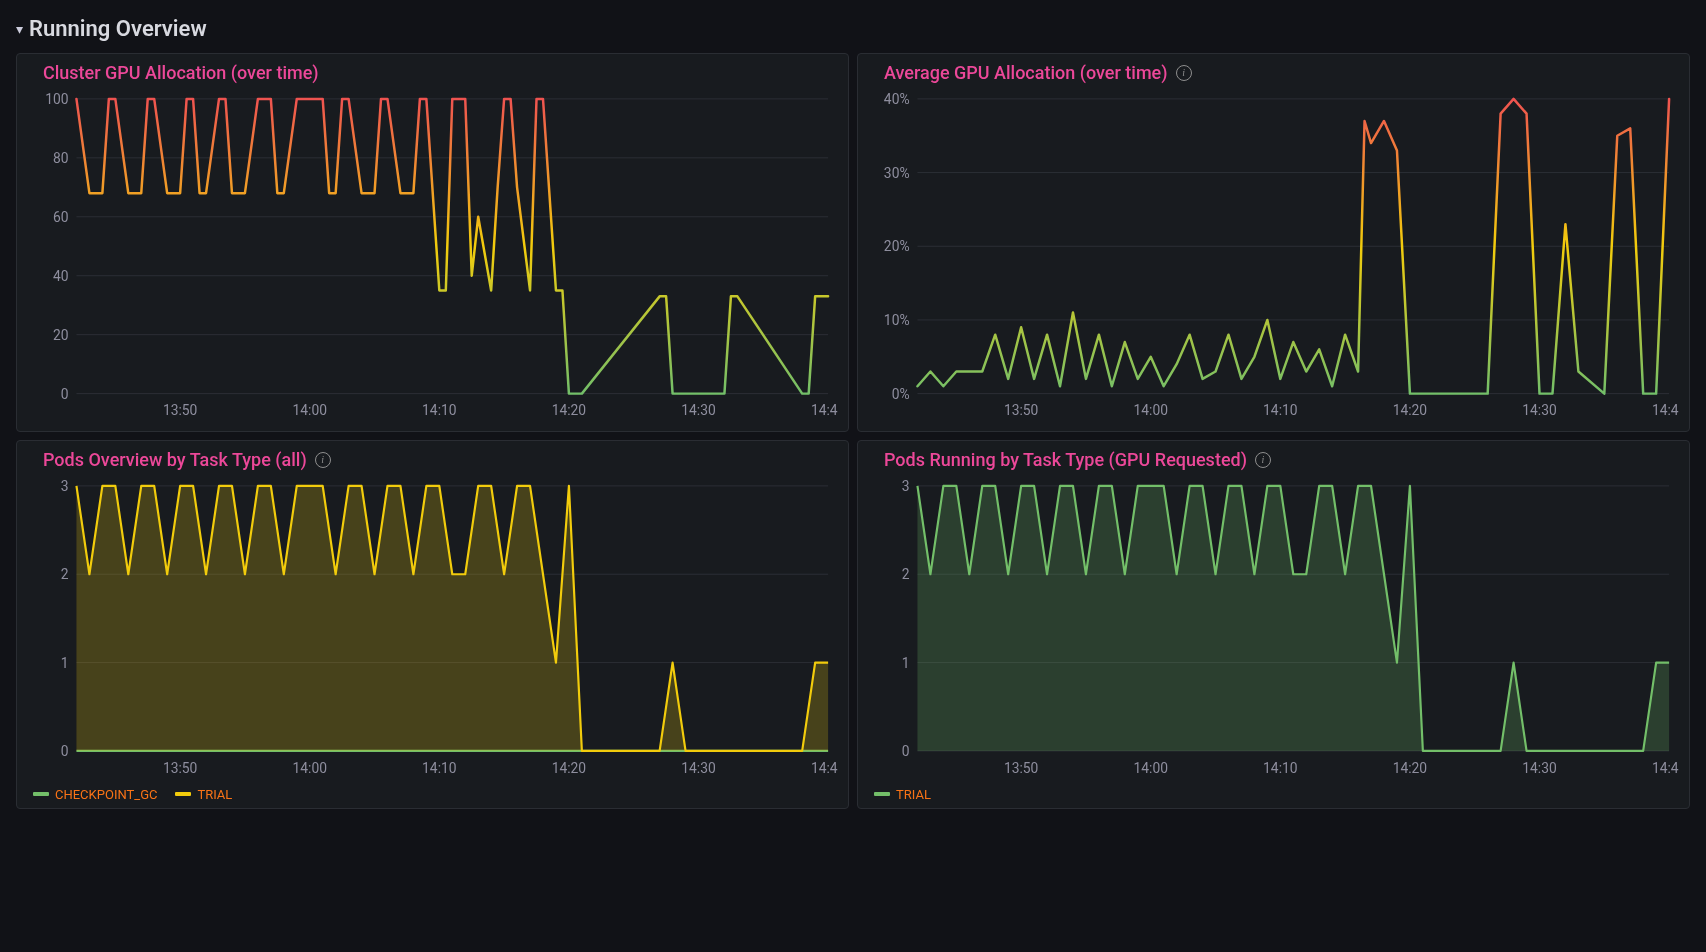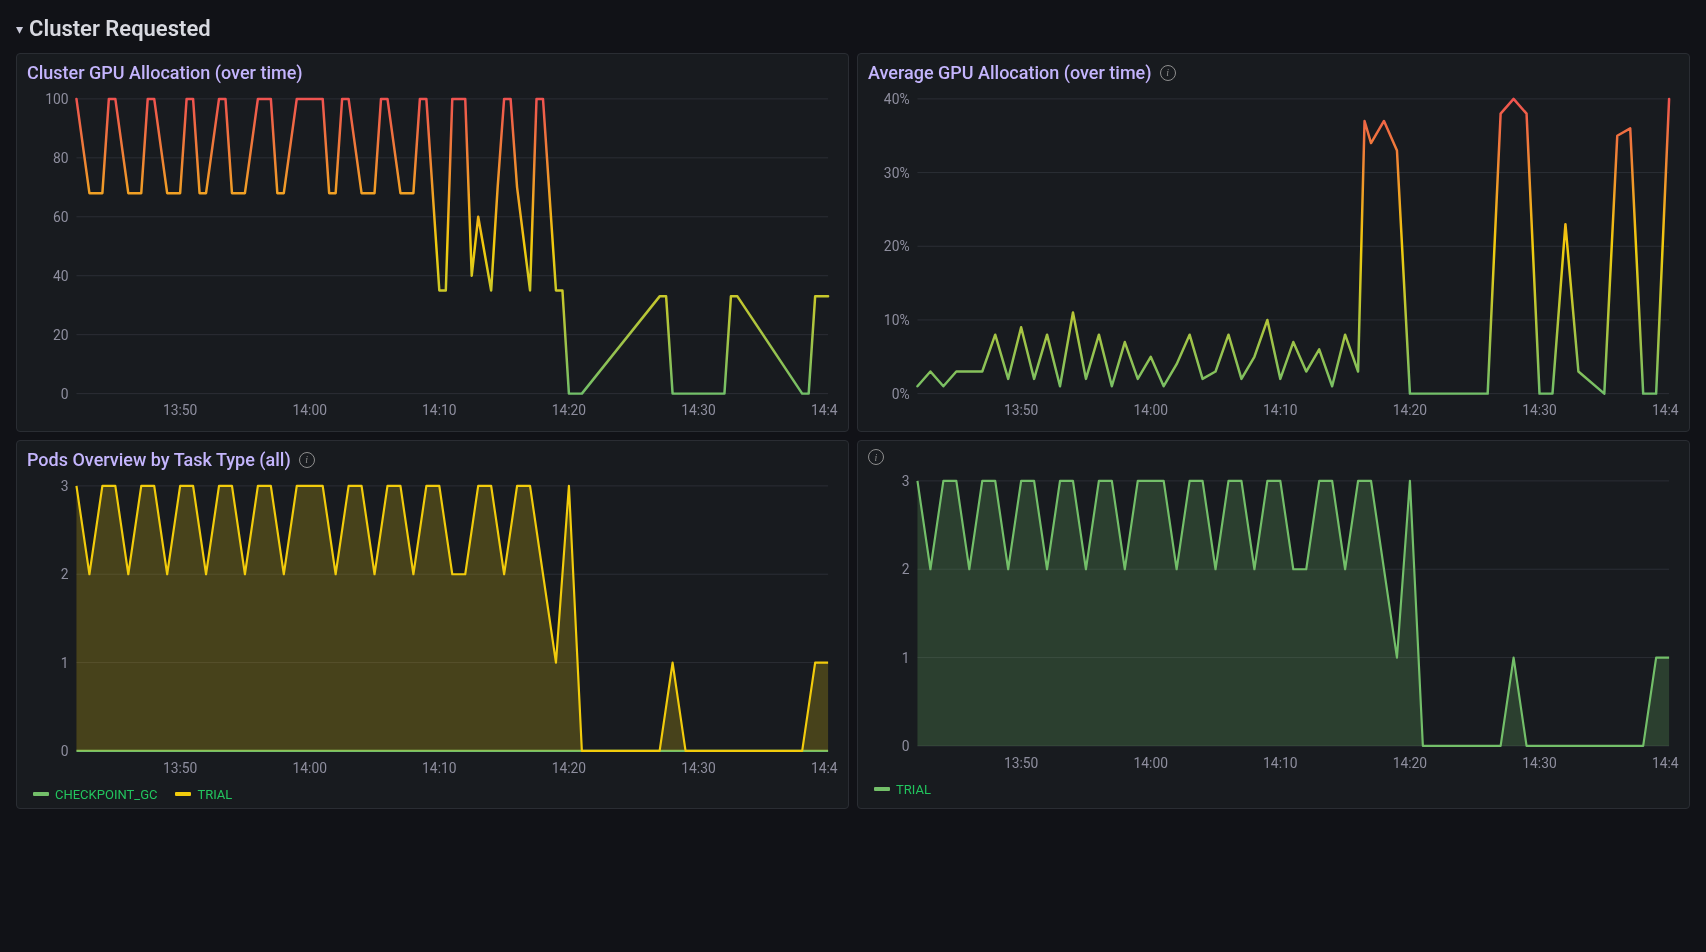--- a/index.html
+++ b/index.html
@@ -33,21 +33,22 @@
 }
 .panel-header {
   display: flex;
   align-items: center;
   gap: 8px;
   margin-bottom: 6px;
 }
 .panel-title {
   font-size: 18px;
   font-weight: 500;
-  color: #c4b5fd;
+  color: #ec4899;
+  margin-left: 16px;
 }
 .info-icon {
   width: 16px; height: 16px;
   border: 1.5px solid #8e8e8e;
   border-radius: 50%;
   display: flex;
   align-items: center;
   justify-content: center;
   font-size: 10px;
   color: #8e8e8e;
@@ -60,33 +61,33 @@
 .legend {
   display: flex;
   gap: 18px;
   padding: 4px 0 0 6px;
 }
 .legend-item {
   display: flex;
   align-items: center;
   gap: 6px;
   font-size: 13px;
-  color: #22c55e;
+  color: #f97316;
 }
 .legend-swatch {
   width: 16px; height: 4px;
   border-radius: 1px;
 }
 </style>
 </head>
 <body>
 
 <div class="section-header">
   <span class="chevron">▾</span>
-  <span class="section-title">Cluster Requested</span>
+  <span class="section-title">Running Overview</span>
 </div>
 
 <div class="grid">
 
   <div class="panel">
     <div class="panel-header">
       <span class="panel-title">Cluster GPU Allocation (over time)</span>
     </div>
     <div class="chart-wrap">
       <svg class="chart" id="chart-0" viewBox="0 0 820 340">
@@ -189,20 +190,21 @@
       </div>
       <div class="legend-item">
         <span class="legend-swatch" style="background:#f2cc0c"></span>
         <span>TRIAL</span>
       </div>
     </div>
   </div>
 
   <div class="panel">
     <div class="panel-header">
+      <span class="panel-title">Pods Running by Task Type (GPU Requested)</span>
       <span class="info-icon">i</span>
     </div>
     <div class="chart-wrap">
       <svg class="chart" id="chart-3" viewBox="0 0 820 310">
           <line x1="50" y1="278" x2="810" y2="278" class="grid-line"></line>
           <text x="42" y="283" text-anchor="end" class="axis" fill="#8e8e9e" font-size="14">0</text>
           <line x1="50" y1="188.66666666666669" x2="810" y2="188.66666666666669" class="grid-line"></line>
           <text x="42" y="193.66666666666669" text-anchor="end" class="axis" fill="#8e8e9e" font-size="14">1</text>
           <line x1="50" y1="99.33333333333334" x2="810" y2="99.33333333333334" class="grid-line"></line>
           <text x="42" y="104.33333333333334" text-anchor="end" class="axis" fill="#8e8e9e" font-size="14">2</text>

